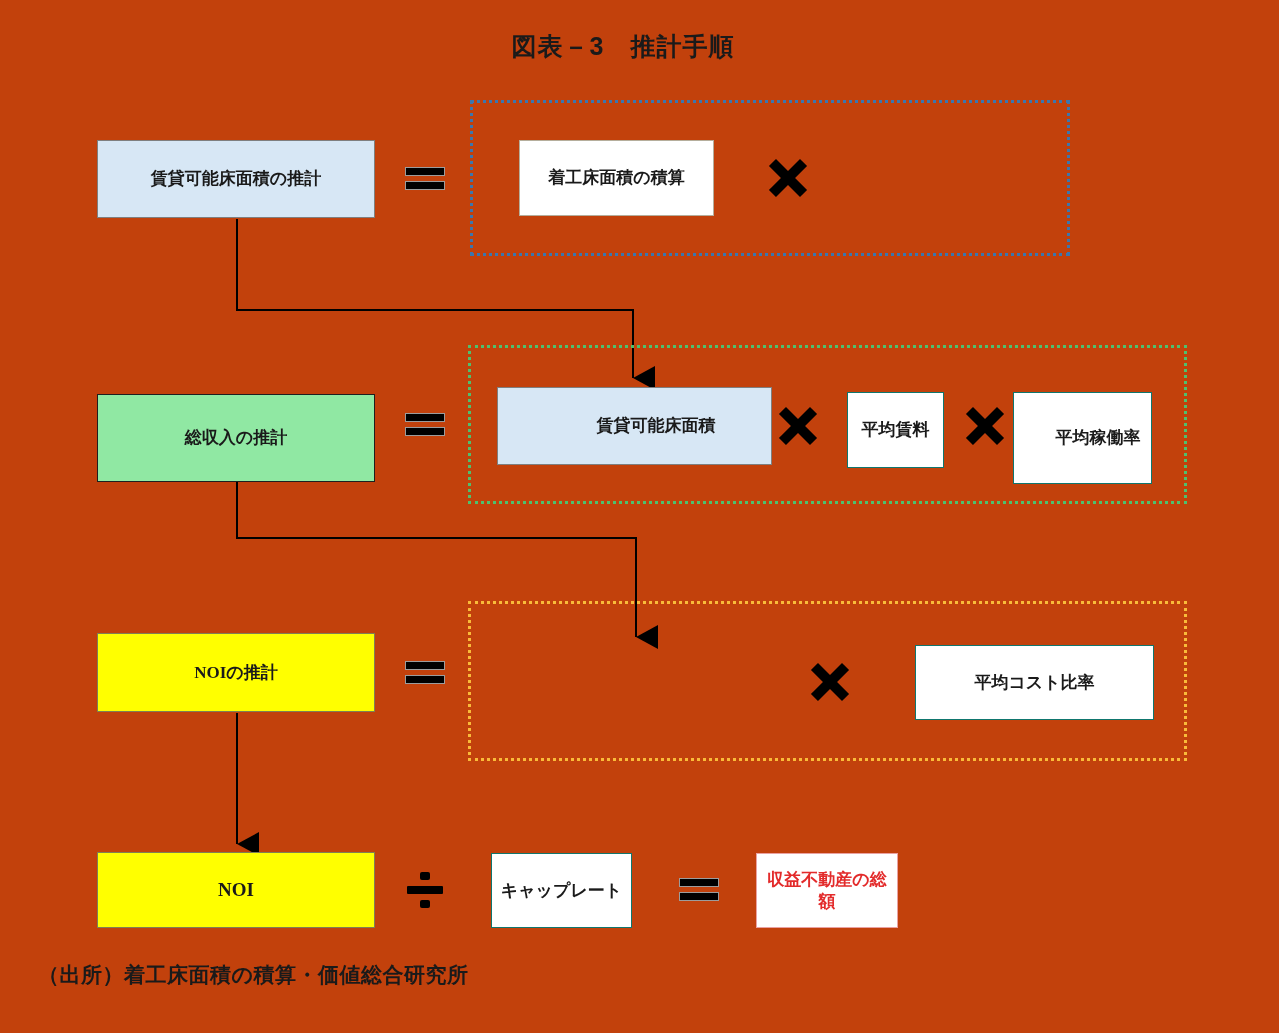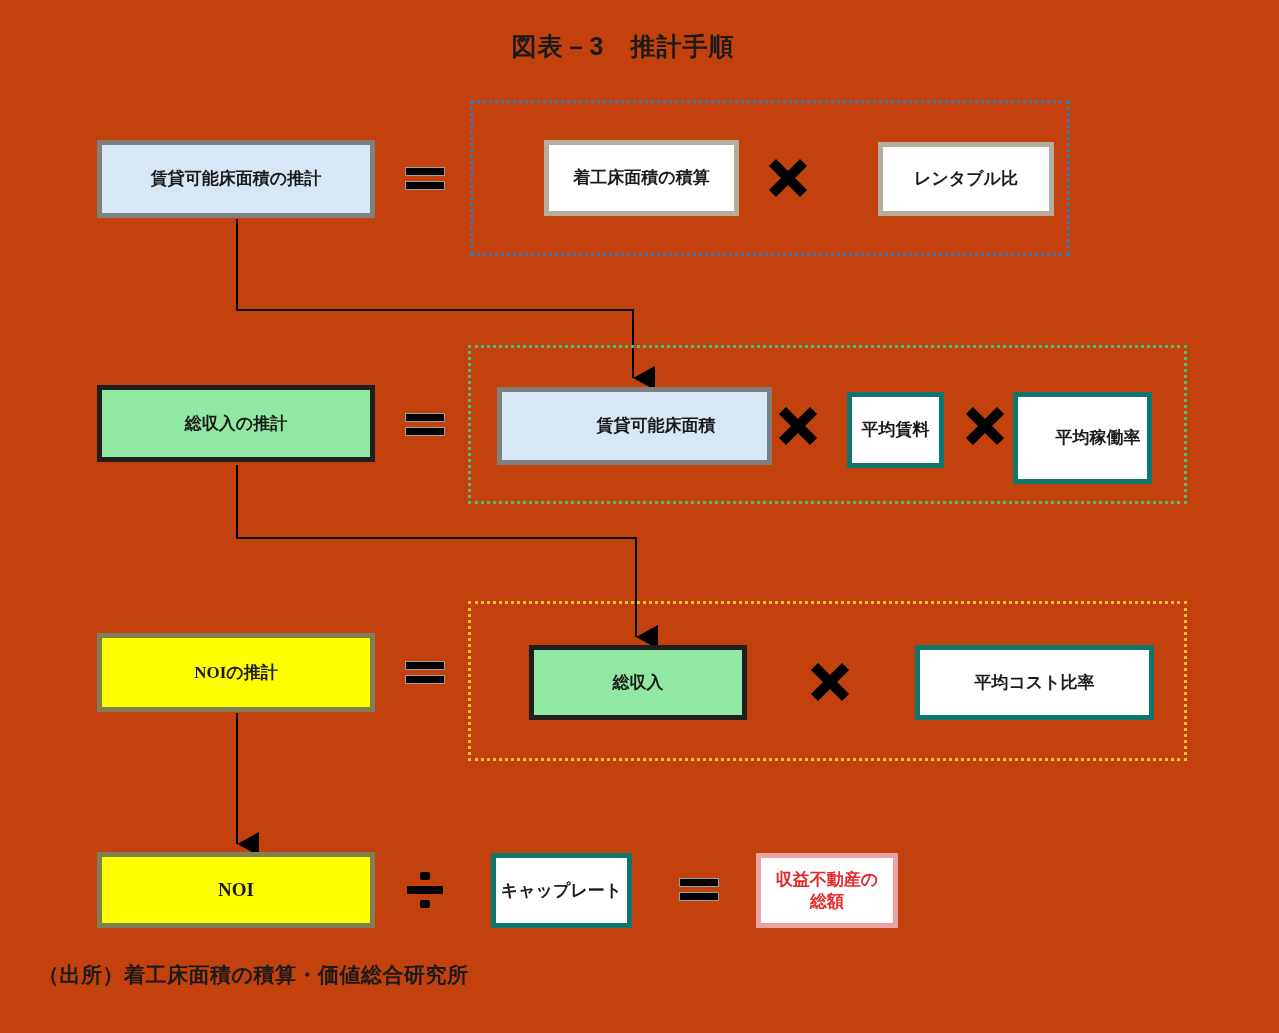--- a/index.html
+++ b/index.html
@@ -12,26 +12,26 @@
   }
   .title{
     position:absolute;top:30px;left:0;width:1246px;
     text-align:center;font-size:25px;font-weight:bold;color:#1a1a1a;
     letter-spacing:1px;
   }
   .box{
     position:absolute;display:flex;align-items:center;justify-content:center;
     box-sizing:border-box;text-align:center;
     font-weight:bold;font-size:17px;color:#1a1a1a;
-    background:#ffffff;border:5px solid #0f766e;line-height:1.25;
+    background:#ffffff;border:1px solid #0f766e;line-height:1.25;
   }
   .box.fill-blue{background:#d7e7f5;border-color:#7f7f7f;}
   .box.fill-green{background:#90e8a3;border-color:#1f1f1f;}
   .box.fill-yellow{background:#ffff00;border-color:#7f7f55;}
-  .box.tan-border{border-color:#b5ae9c;margin-left:25px;}
+  .box.tan-border{border-color:#b5ae9c;}
   .box.red-result{border-color:#eaa2a2;color:#e32b2b;padding:4px 10px;}
   .serif-latin{font-family:"Liberation Serif","Liberation Sans",serif;}
   .dotted{
     position:absolute;box-sizing:border-box;background:transparent;
   }
   .dotted.blue{border:3px dotted #3b76ae;}
   .dotted.green{border:3px dotted #4ec06e;}
   .dotted.orange{border:3px dotted #f9bb3a;}
   
   .eq{position:absolute;width:40px;display:flex;flex-direction:column;gap:5px;}
@@ -86,25 +86,22 @@
 
   <div class="box tan-border" style="left:519px;top:140px;width:195px;height:76px;">
     <span>着工床面積の積算</span>
   </div>
 
   <div class="mult" style="left:768px;top:158px;">
     <div class="b1"></div>
       <div class="b2"></div>
   </div>
 
-  <div class="box tan-border" style="left:853px;top:142px;width:176px;height:74px;">
-    <span>レンタブル比</span>
-  </div>
 
-  <div class="box fill-green" style="left:97px;top:385px;width:278px;height:77px;">
+  <div class="box fill-green" style="left:97px;top:394px;width:278px;height:88px;">
     <span>総収入の推計</span>
   </div>
 
   <div class="eq" style="left:405px;top:413px;">
     <div class="bar"></div>
       <div class="bar"></div>
   </div>
 
   <div class="dotted green" style="left:468px;top:345px;width:719px;height:159px;"></div>
 
@@ -134,23 +131,20 @@
     <span>NOIの推計</span>
   </div>
 
   <div class="eq" style="left:405px;top:661px;">
     <div class="bar"></div>
       <div class="bar"></div>
   </div>
 
   <div class="dotted orange" style="left:468px;top:601px;width:719px;height:160px;"></div>
 
-  <div class="box fill-green" style="left:529px;top:645px;width:218px;height:75px;">
-    <span>総収入</span>
-  </div>
 
   <div class="mult" style="left:810px;top:662px;">
     <div class="b1"></div>
       <div class="b2"></div>
   </div>
 
   <div class="box" style="left:915px;top:645px;width:239px;height:75px;">
     <span>平均コスト比率</span>
   </div>
 

